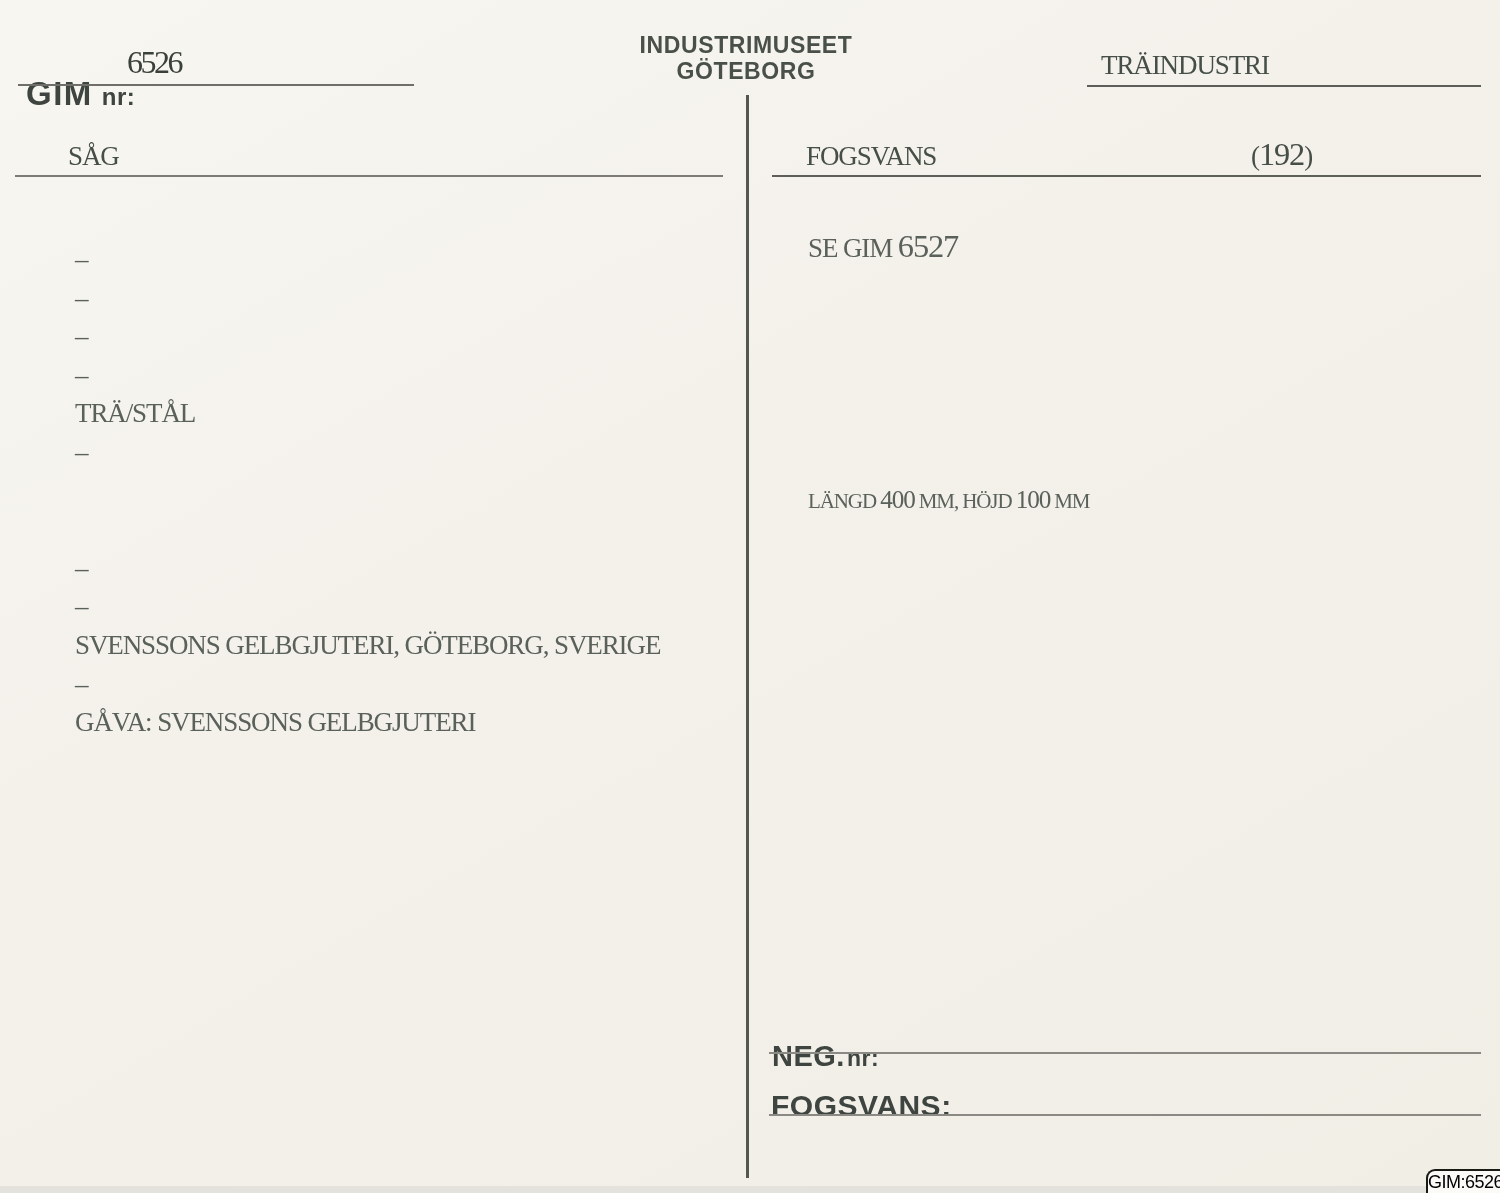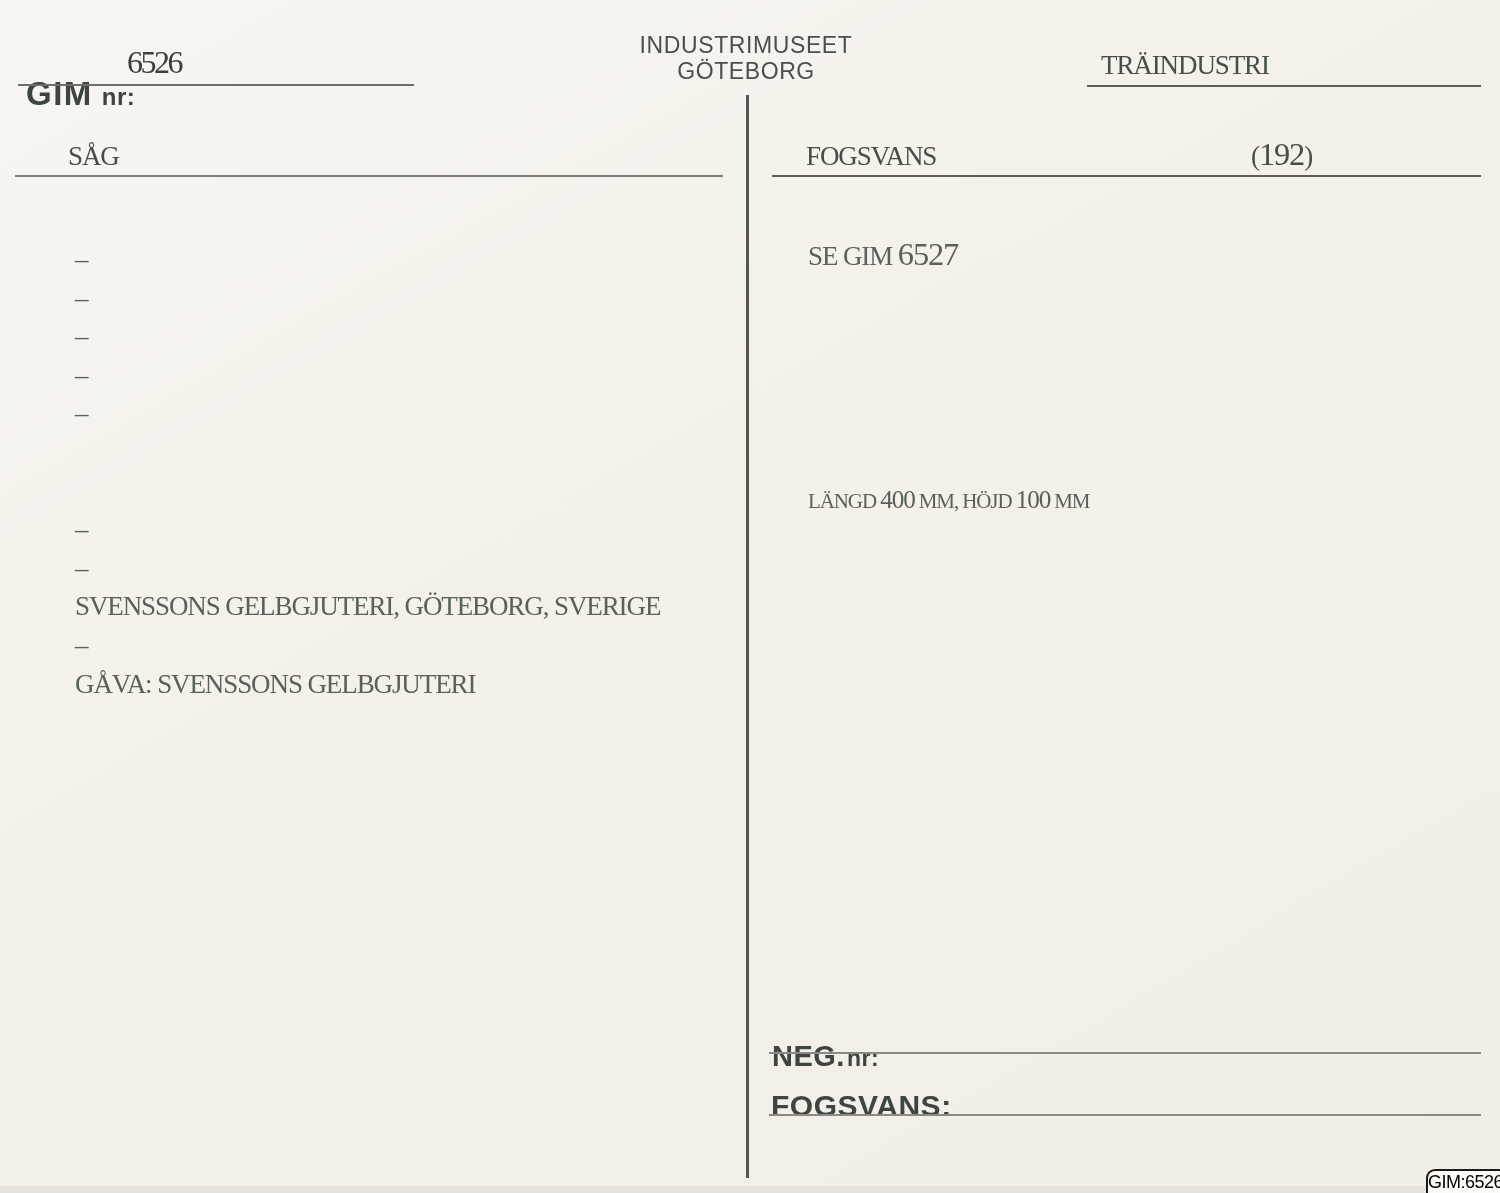--- a/index.html
+++ b/index.html
@@ -30,21 +30,21 @@
     white-space:nowrap;
     letter-spacing:0.5px;
   }
   .hline{position:absolute;height:2px;background:#6f6e68;}
   .hline.thin{height:1.5px;background:#8a8983;}
   .vline{position:absolute;width:2.5px;background:#53574f;}
   .museum{
     position:absolute;left:746px;top:32px;
     transform:translateX(-50%);
     text-align:center;
-    font-weight:normal;font-size:23px;line-height:26px;
+    font-weight:bold;font-size:23px;line-height:26px;
     color:#49504a;letter-spacing:0.6px;
     white-space:nowrap;
   }
   #left-rows{position:absolute;left:75px;top:240px;}
   .row{height:38.6px;line-height:38.6px;min-width:10px;}
   .badge{
     position:absolute;left:1426px;top:1169px;
     width:71.5px;height:21.5px;
     background:#fbfaf7;
     border:2.5px solid #1a1a14;
@@ -78,35 +78,36 @@
   <div class="vline" style="left:746px;top:95px;height:1083px;"></div>
 
   <div class="abs mono strong" style="left:68px;top:141px;">SÅG</div>
   <div class="hline thin" style="left:15px;top:175px;width:708px;background:#7c7b75;"></div>
 
   <div id="left-rows">
       <div class="mono row">–</div>
       <div class="mono row">–</div>
       <div class="mono row">–</div>
       <div class="mono row">–</div>
+      <div class="mono row">TRÄ/STÅL</div>
       <div class="mono row">–</div>
       <div class="mono row"></div>
       <div class="mono row"></div>
       <div class="mono row">–</div>
       <div class="mono row">–</div>
       <div class="mono row">SVENSSONS GELBGJUTERI, GÖTEBORG, SVERIGE</div>
       <div class="mono row">–</div>
       <div class="mono row">GÅVA: SVENSSONS GELBGJUTERI</div>
     </div>
 
   <div class="abs mono strong" style="left:806px;top:141px;">FOGSVANS</div>
   <div class="abs mono strong" style="left:1251px;top:136px;">(<span class="dg">192</span>)</div>
   <div class="hline" style="left:772px;top:175px;width:709px;background:#5e5e58;"></div>
 
-  <div class="abs mono" style="left:808px;top:236px;">SE GIM <span class="dg">6527</span></div>
+  <div class="abs mono" style="left:808px;top:228px;">SE GIM <span class="dg">6527</span></div>
 
   <div class="abs mono small-mono" style="left:808px;top:486px;">LÄNGD <span class="dg">400</span> MM, HÖJD <span class="dg">100</span> MM</div>
 
   <div class="blabel" style="left:772px;top:1040px;font-size:29px;"><span>NEG.</span><span style="font-size:23px;margin-left:2px;">nr:</span></div>
   <span class="abs mono" style="left:930px;top:1028px;"></span>
   <div class="hline thin" style="left:769px;top:1052px;width:712px;"></div>
 
   <div class="blabel" style="left:771px;top:1089px;font-size:30px;">FOGSVANS:</div>
   <span class="abs mono" style="left:950px;top:1090px;"></span>
   <div class="hline thin" style="left:769px;top:1114px;width:712px;"></div>

